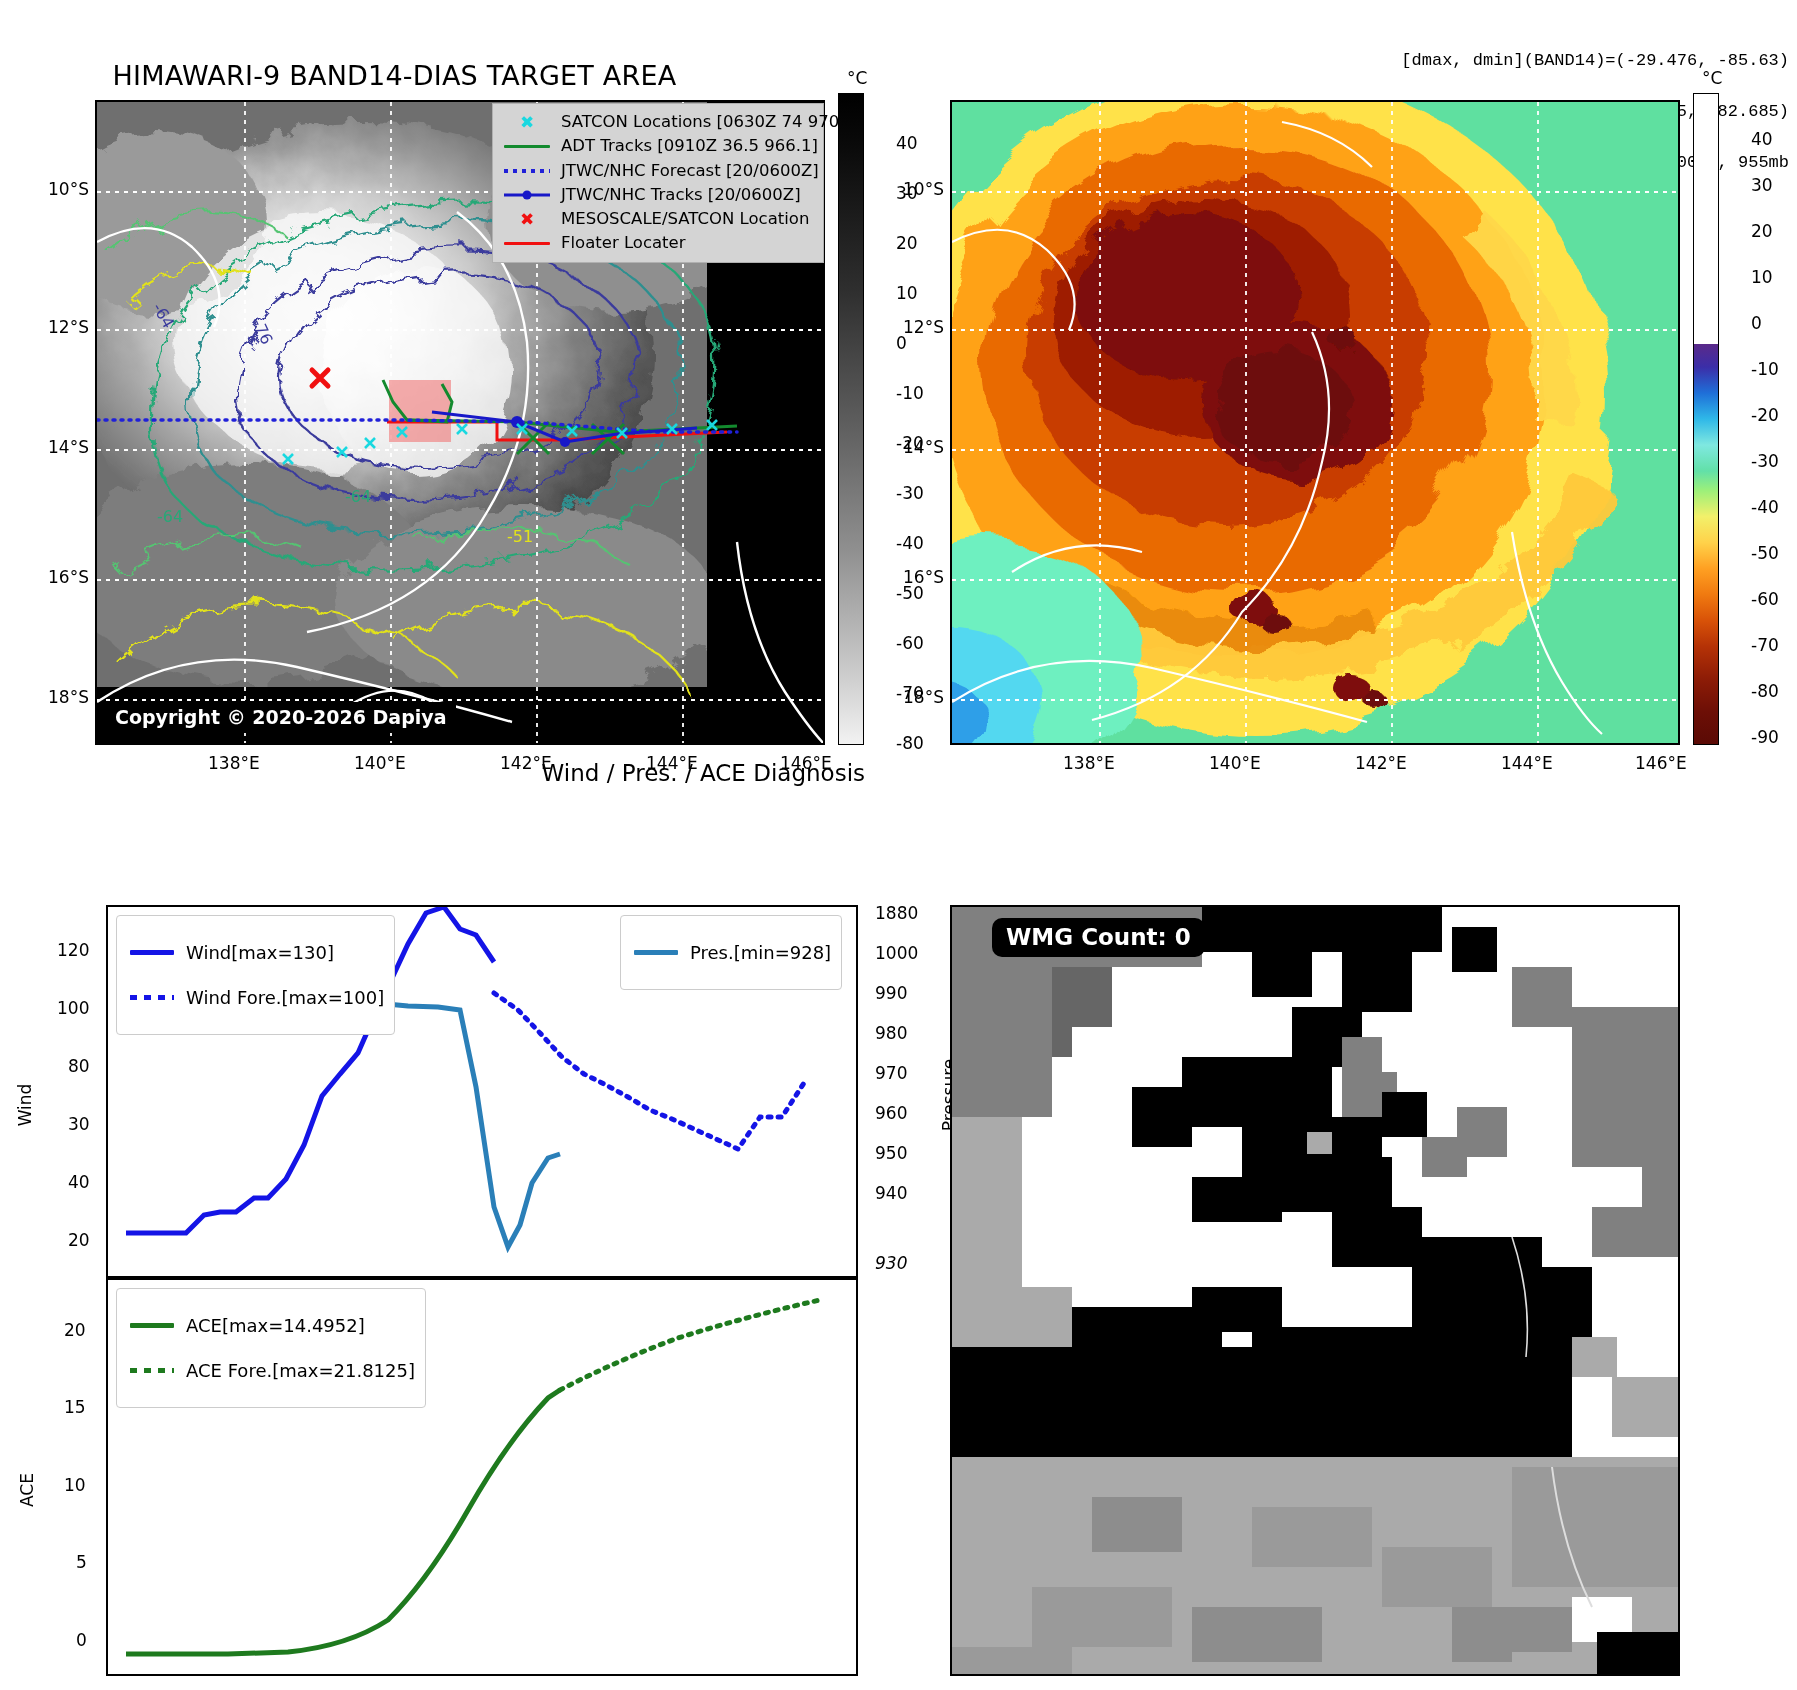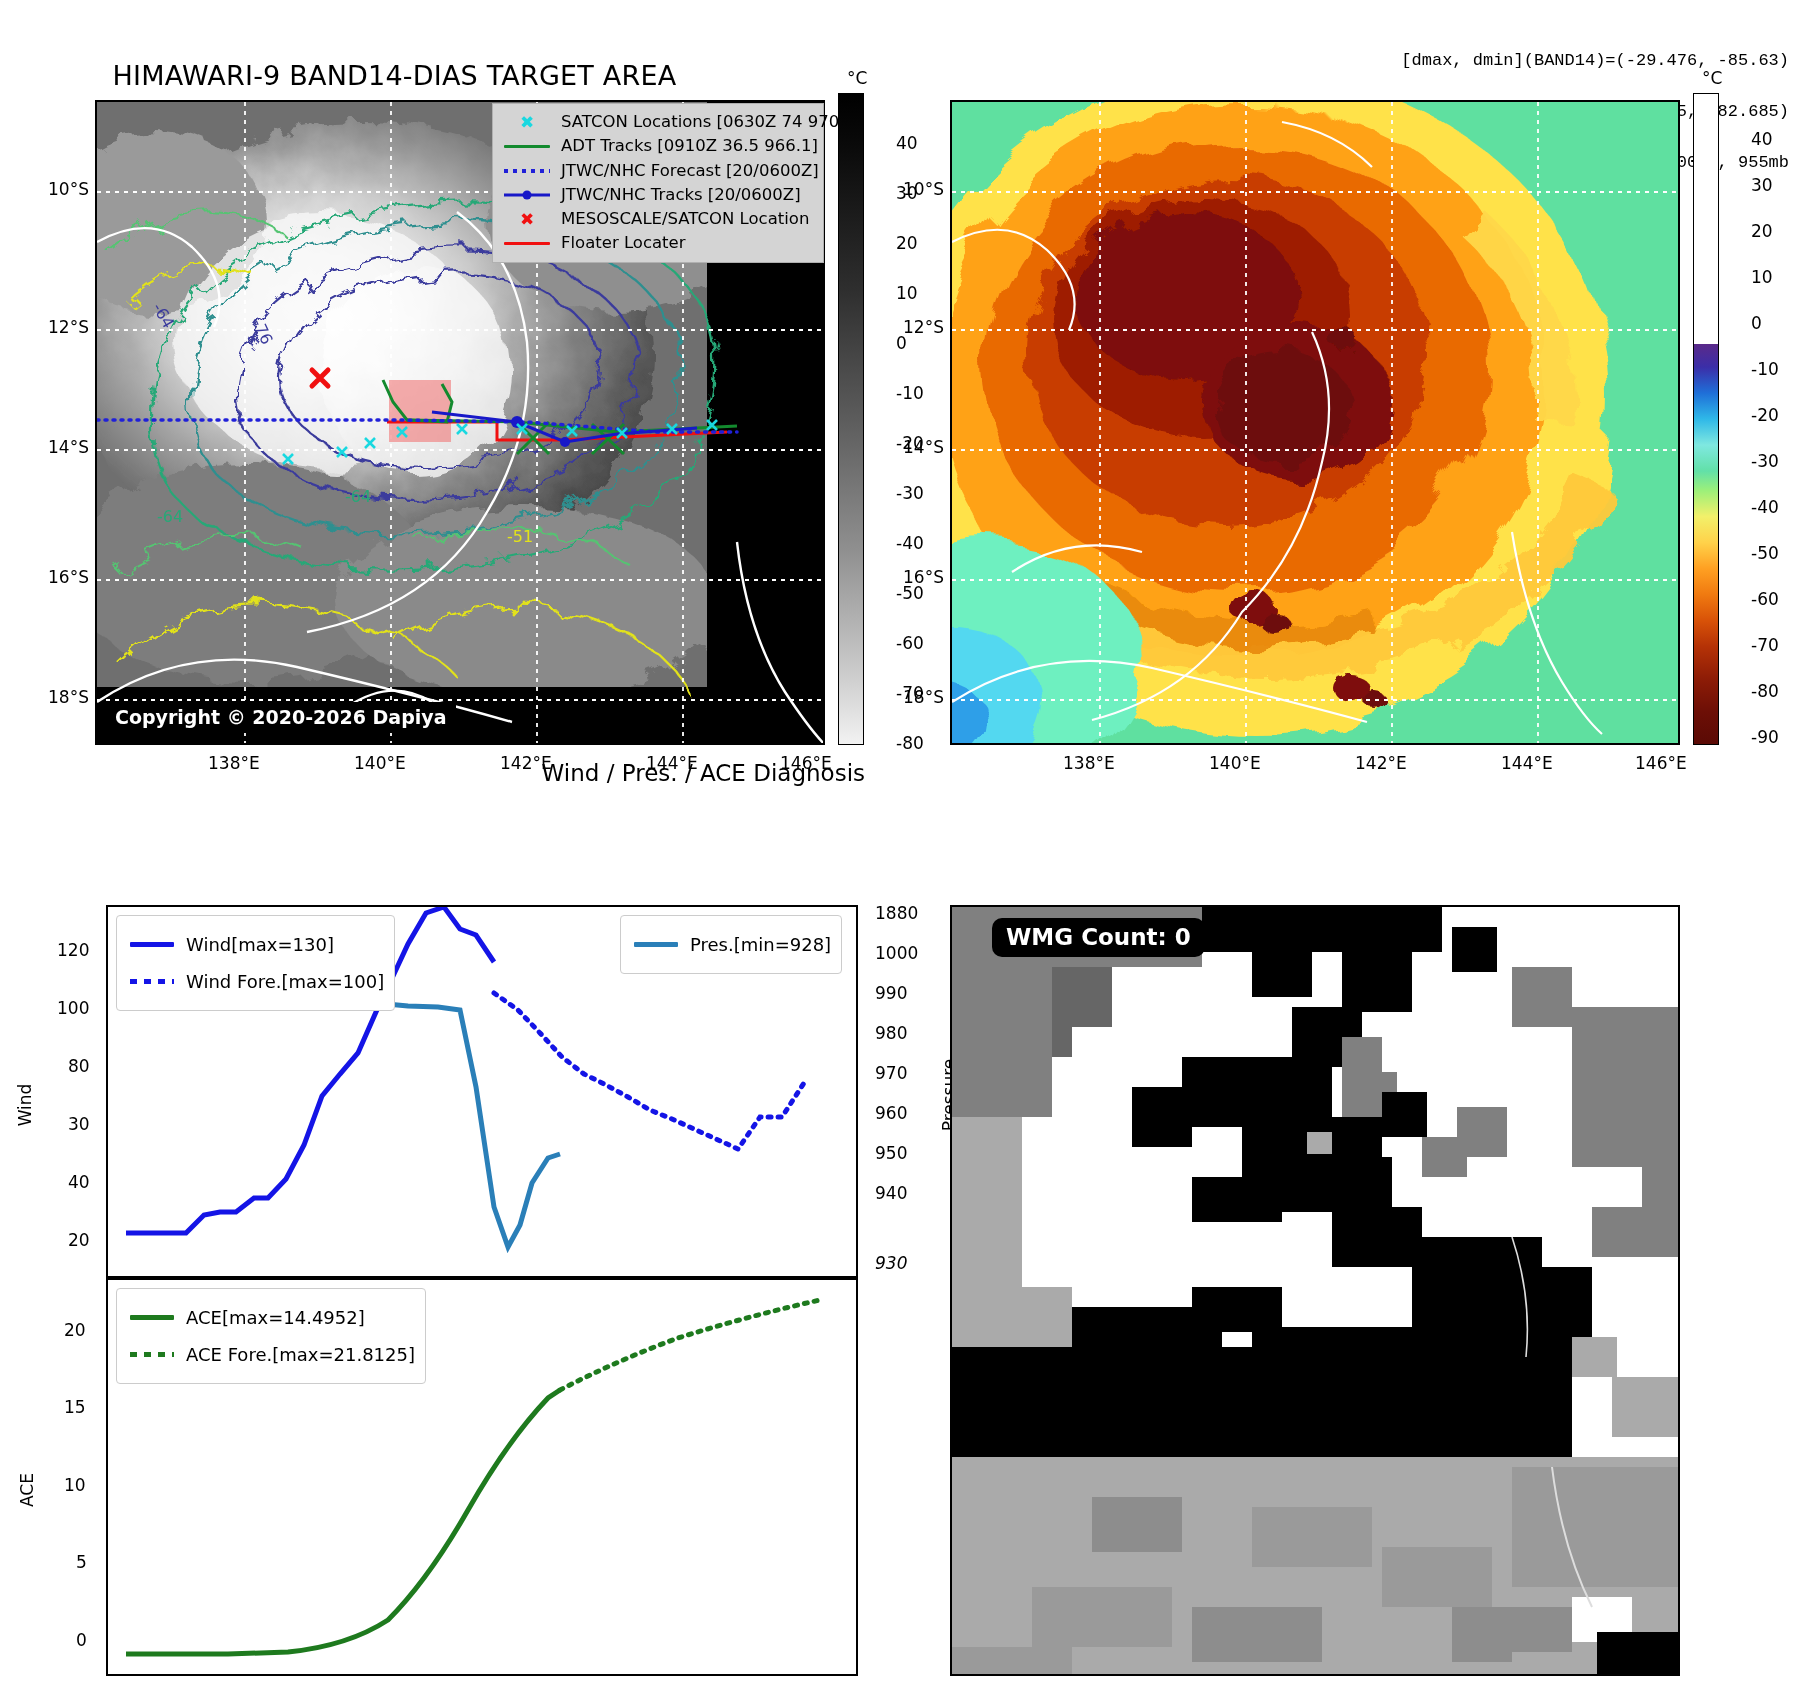--- a/index.html
+++ b/index.html
@@ -34,21 +34,21 @@
              font-size:19px;padding:4px 10px 5px;border-radius:3px;white-space:nowrap;}
   .wmgbadge{position:absolute;background:#000;color:#fff;font-weight:700;
             font-size:23px;padding:6px 14px 7px;border-radius:10px;white-space:nowrap;}
 
   .chtitle{font-size:23px;text-align:right;}
   .vlabel{position:absolute;font-size:17px;transform-origin:center;}
 
   .plotbox{position:absolute;border:2px solid #000;box-sizing:border-box;background:#fff;}
   .clegend{position:absolute;background:#fff;border:1px solid #ccc;border-radius:4px;
            padding:5px 10px;font-size:18px;line-height:1.5;}
-  .clegend .legrow{margin:10px 0;}
+  .clegend .legrow{margin:18px 0;}
   .clegend .legkey{width:50px;min-width:50px;margin-right:9px;}
   svg{display:block;}
 </style>
 </head>
 <body>
 
 <div class="abs ttl" style="left:95px;top:22px;">
   <span>HIMAWARI-9 BAND14-DIAS TARGET AREA</span><br>
   <span>Time: 2026/03/20 09:57:30Z</span>
 </div>

